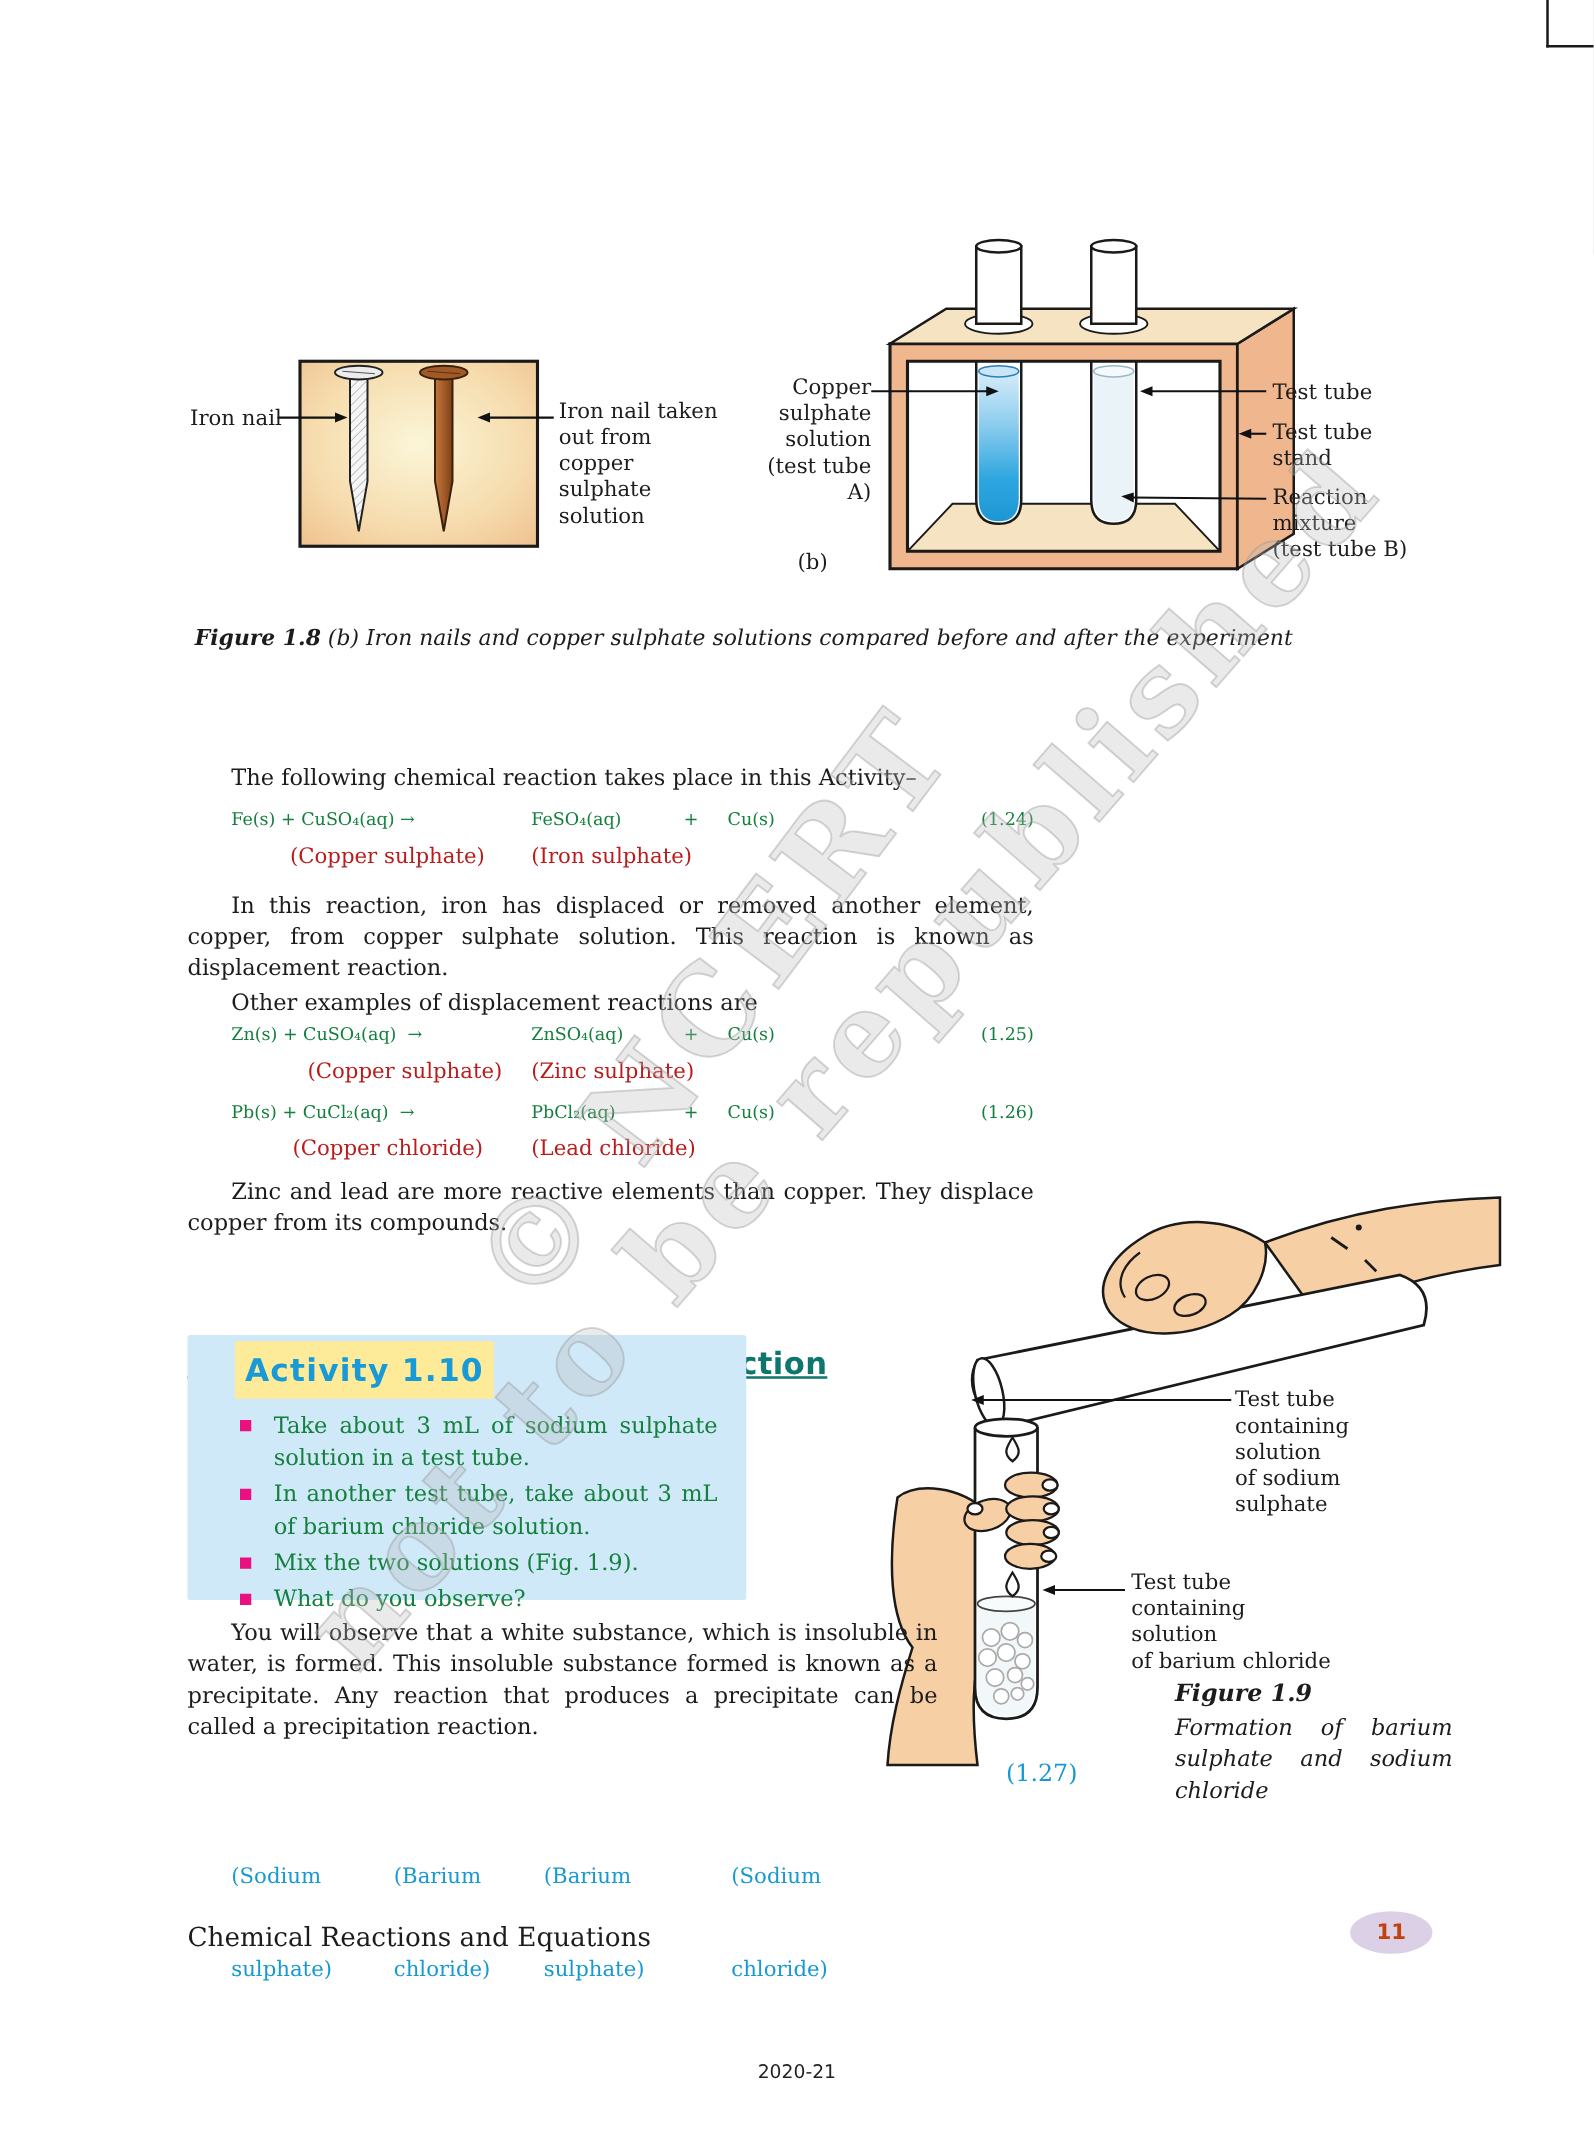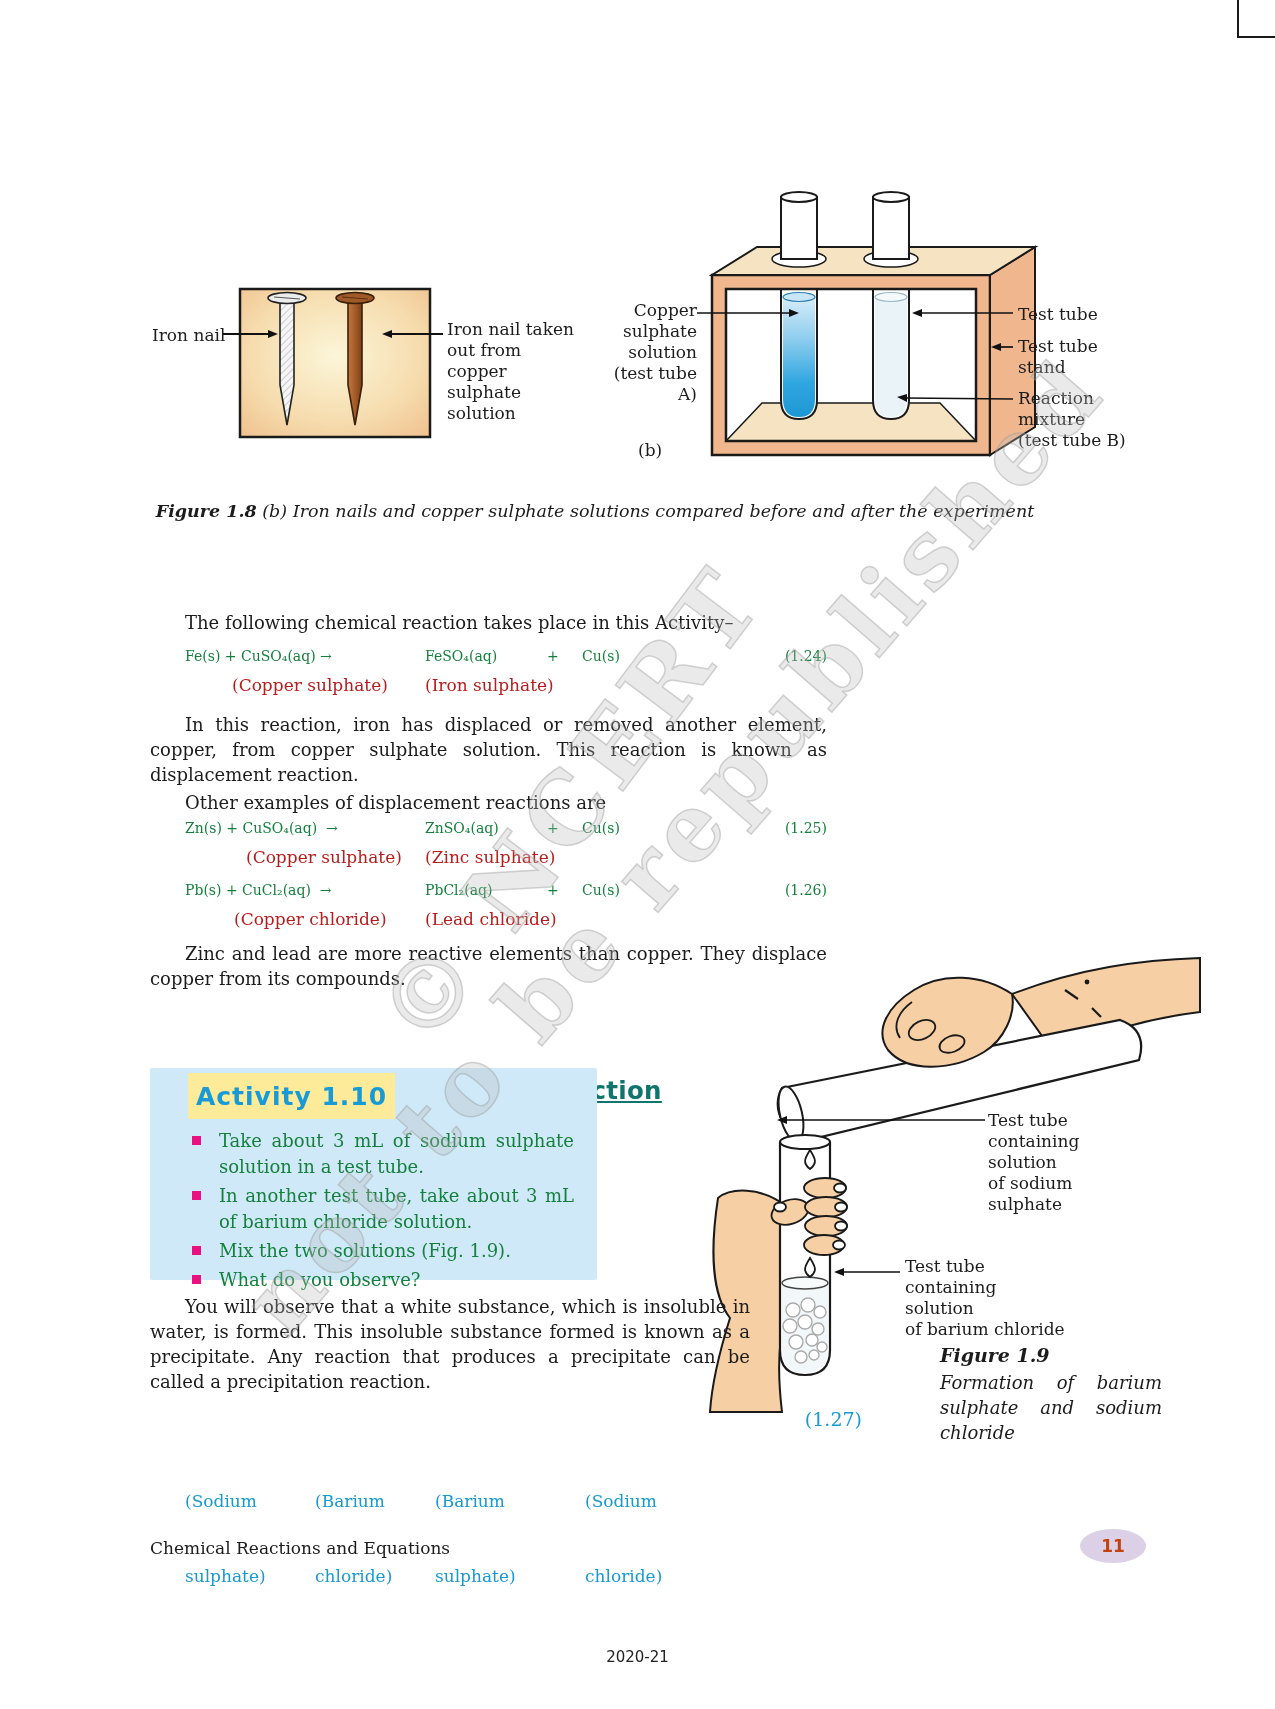--- a/index.html
+++ b/index.html
@@ -59,21 +59,21 @@
     text-align:justify;margin-bottom:3px;color:#15803d;}
   #activity-list li::before{content:"";position:absolute;left:0;top:8px;width:9px;height:9px;background:#e8117f;}
 
   
   #fig19-caption{left:940px;top:1344px;width:222px;font-size:18px;}
   #fig19-caption .cap-title{font-weight:700;font-style:italic;font-size:19px;display:block;margin-bottom:4px;}
   #fig19-caption .capline{display:block;font-style:italic;line-height:25px;}
   #fig19-caption .capline.just{text-align-last:justify;text-align:justify;}
 
   
-  #footer-left{left:150px;top:1538px;font-size:17px;}
+  #footer-left{left:150px;top:1538px;font-size:21px;}
   #page-badge{left:1080px;top:1529px;width:66px;height:34px;background:#dcd0e6;border-radius:50%;
     text-align:center;line-height:34px;font-family:"DejaVu Sans",sans-serif;font-weight:700;font-size:17px;color:#c2410c;}
   #year-line{left:0;top:1648px;width:1275px;text-align:center;font-family:"DejaVu Sans",sans-serif;font-size:15px;color:#222;}
 
   svg{position:absolute;overflow:visible;}
 </style>
 </head>
 <body>
 
 <div id="page">

